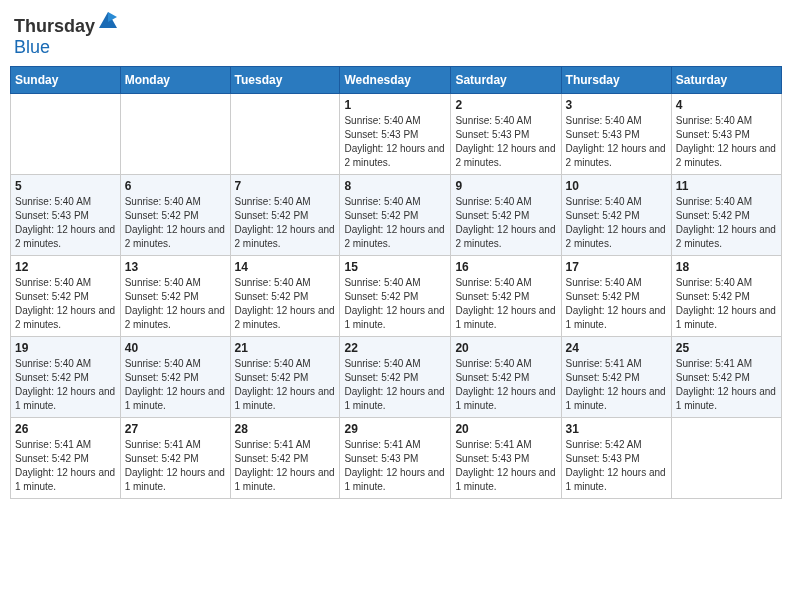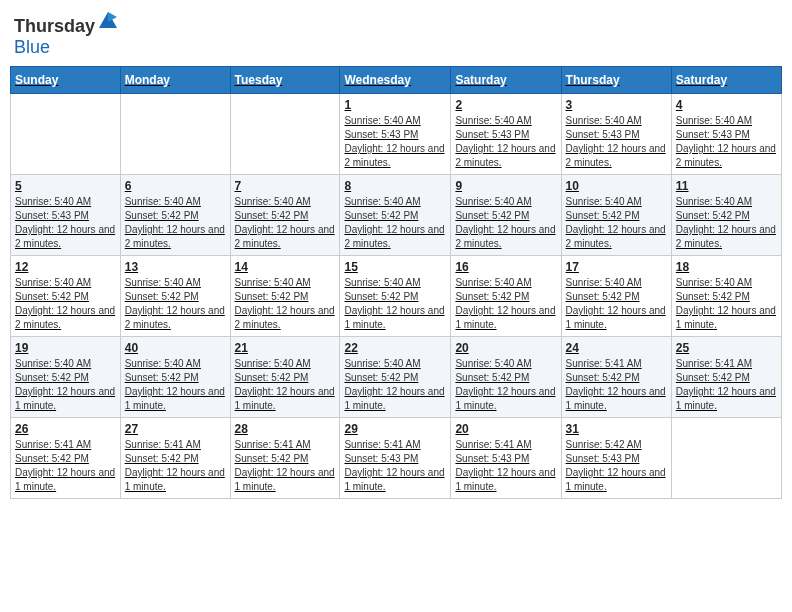--- a/index.html
+++ b/index.html
@@ -45,21 +45,20 @@
       color: #333;
       line-height: 1.1;
     }
     .location {
       font-size: 14px;
       color: #555;
     }
     .calendar {
       width: 100%;
       border-collapse: collapse;
-      text-decoration: underline;
     }
     .calendar th {
       background-color: #2a7abf;
       color: #fff;
       font-size: 12px;
       font-weight: bold;
       padding: 6px 4px;
       text-align: left;
       border: 1px solid #1a5a9f;
     }

